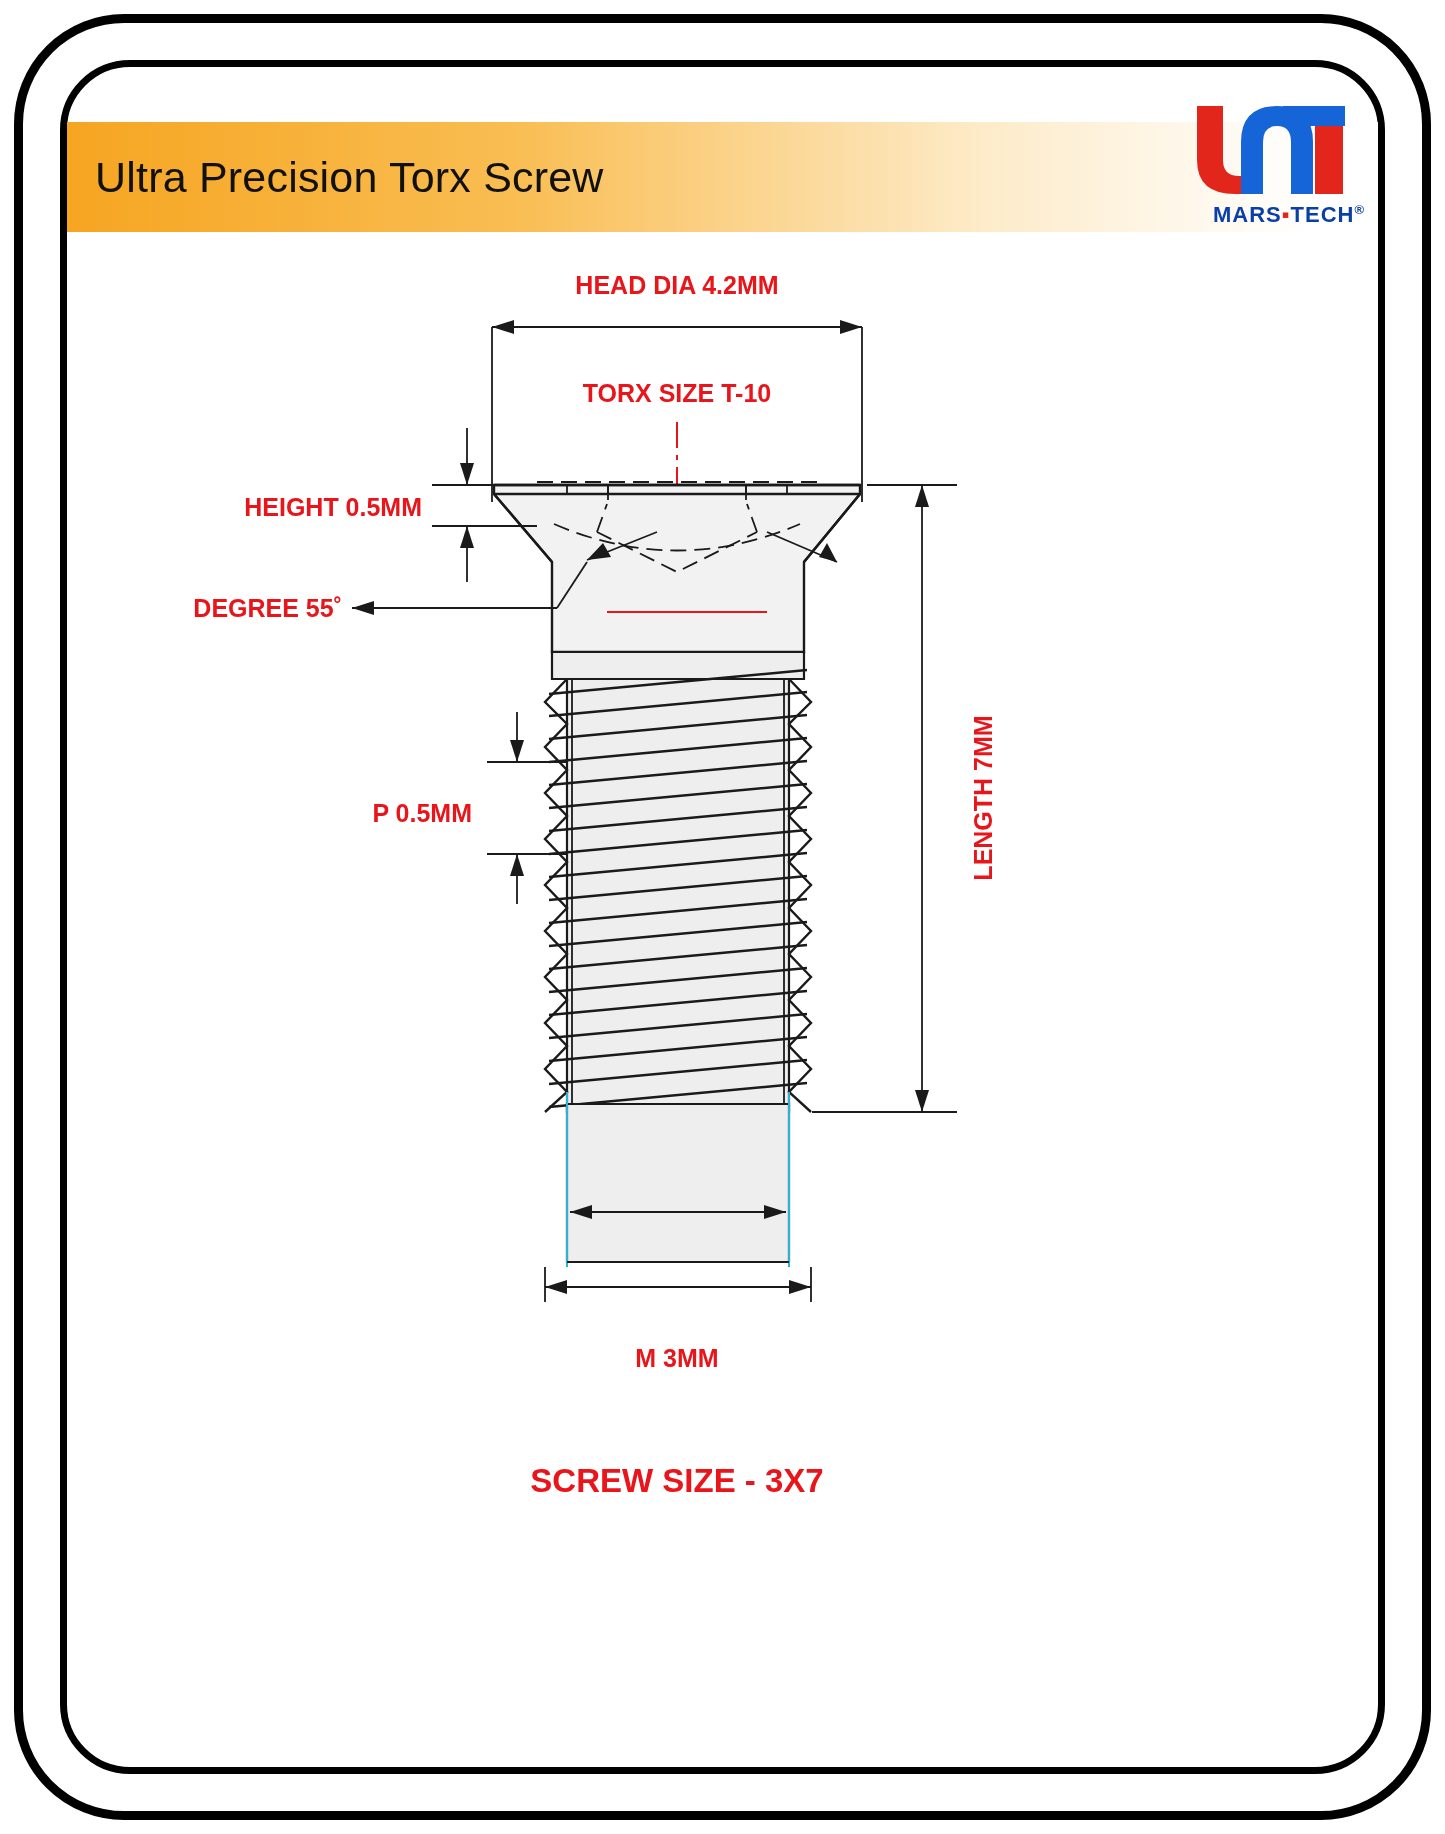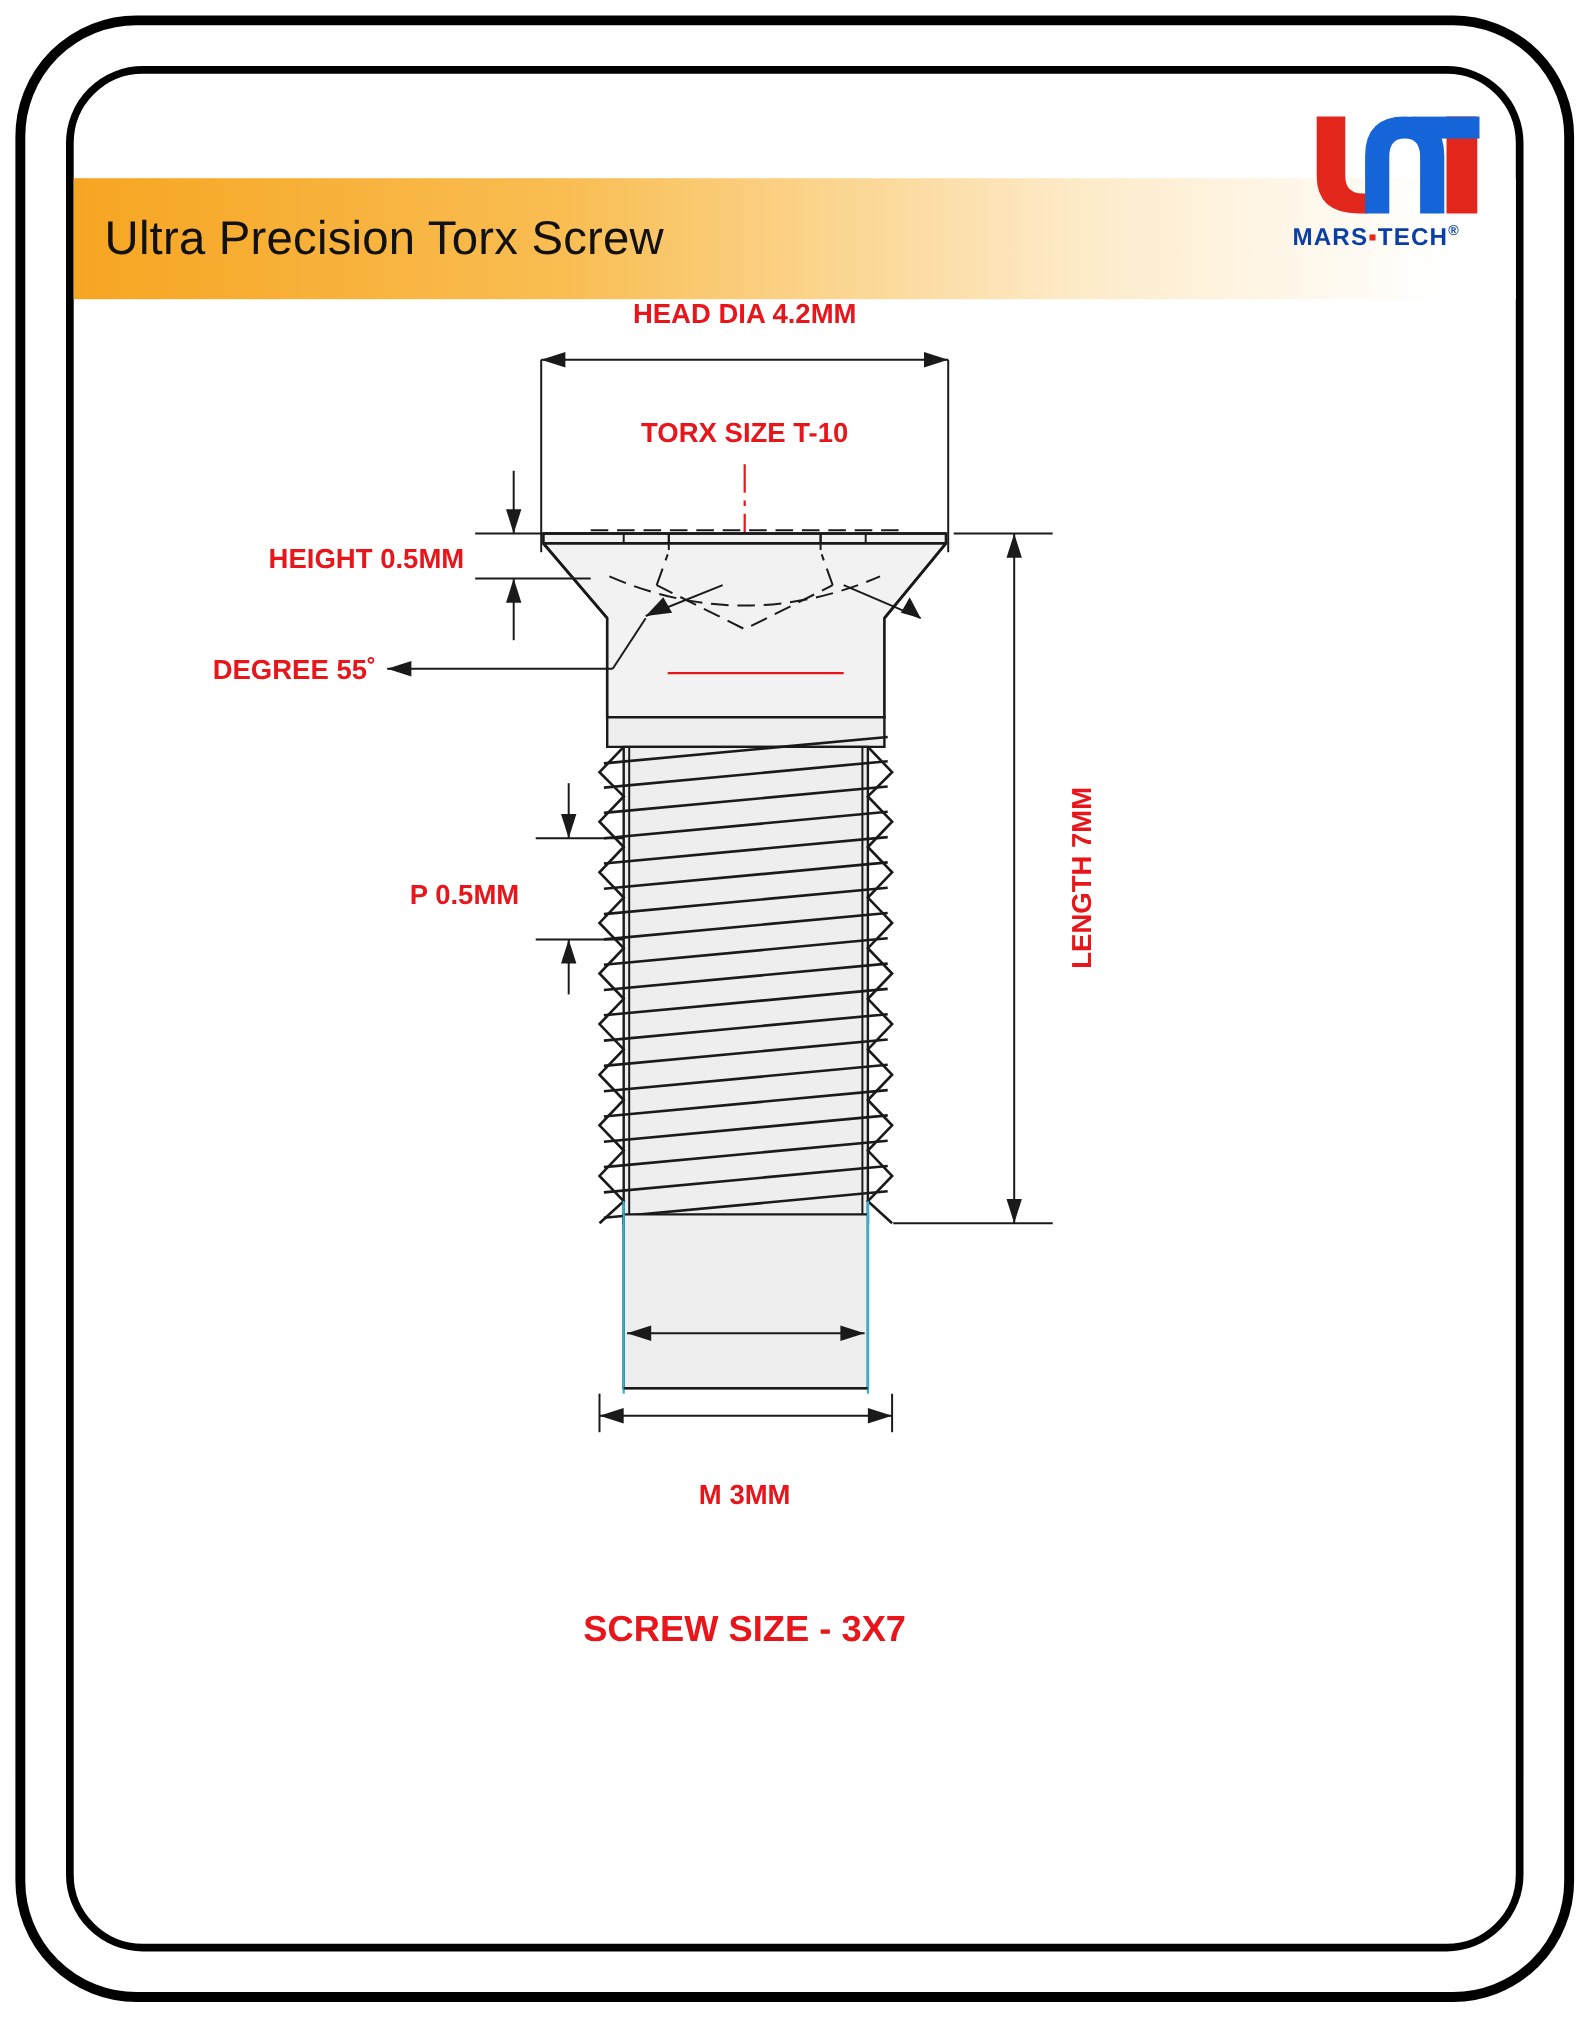--- a/index.html
+++ b/index.html
@@ -44,21 +44,20 @@
   .header {
     position: absolute;
     left: 67px;
     top: 122px;
     width: 1311px;
     height: 110px;
     background: linear-gradient(to right, #f6a521 0%, #f9bd52 34%, #fdebc9 70%, #ffffff 95%);
     display: flex;
     align-items: center;
     box-sizing: border-box;
-    margin-top: 40px;
   }
   .header-title {
     font-size: 43px;
     color: #111;
     padding-left: 28px;
     letter-spacing: 0.2px;
     white-space: nowrap;
   }
 
   
@@ -73,21 +72,21 @@
     position: relative;
     width: 175px;
     height: 100px;
     margin: 0 auto;
   }
   .logo-text {
     position: absolute;
     left: 0;
     top: 104px;
     width: 100%;
-    text-align: left;
+    text-align: right;
     font-size: 22px;
     font-weight: bold;
     color: #0b3fa8;
     letter-spacing: 1px;
     white-space: nowrap;
   }
   .logo-text .reg {
     font-size: 13px;
     vertical-align: super;
   }

